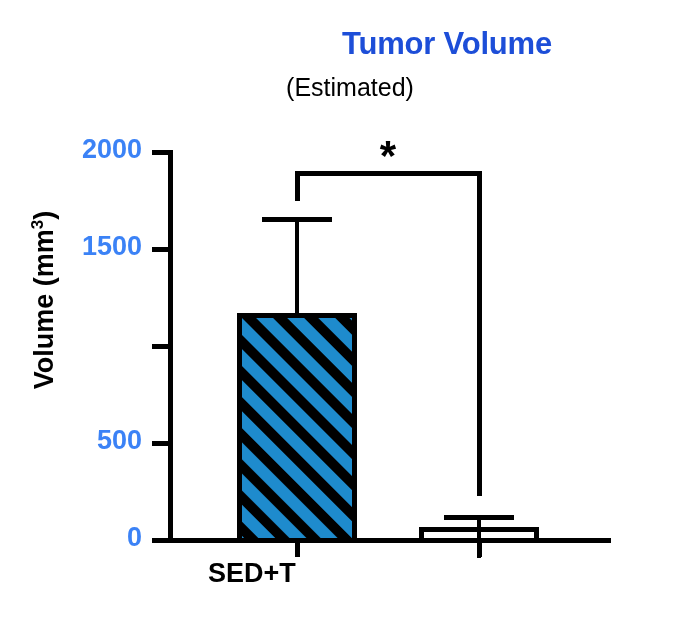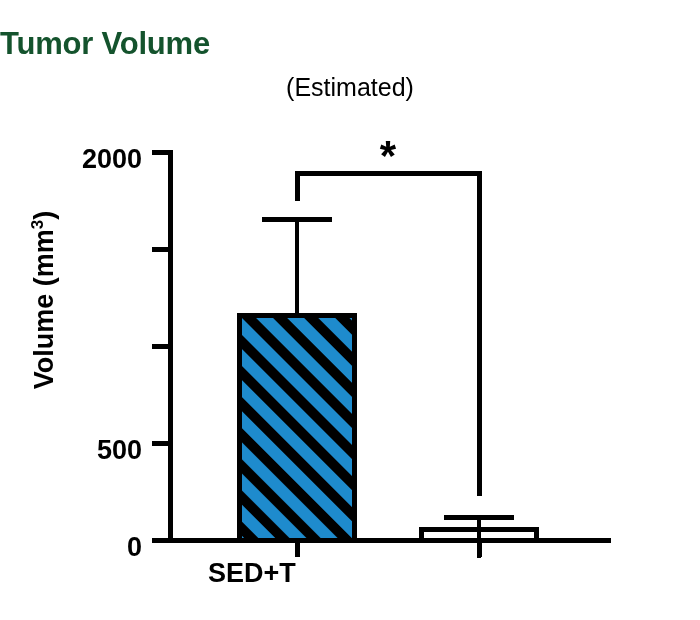--- a/index.html
+++ b/index.html
@@ -17,24 +17,24 @@
     position: relative;
     width: 700px;
     height: 620px;
     background: #ffffff;
   }
   .title {
     position: absolute;
     left: 0;
     top: 26px;
     width: 552px;
-    text-align: left;
+    text-align: right;
     font-size: 31px;
     font-weight: bold;
-    color: #14532d;
+    color: #1d4ed8;
     letter-spacing: -0.2px;
   }
   .subtitle {
     position: absolute;
     left: 0;
     top: 73px;
     width: 700px;
     text-align: center;
     font-size: 25px;
     font-weight: normal;
@@ -85,23 +85,22 @@
     height: 5px;
     background: #000000;
   }
   .yticklabel {
     position: absolute;
     right: 730px;
     width: 120px;
     text-align: right;
     font-size: 27px;
     font-weight: bold;
-    color: #000000;
+    color: #3b82f6;
     line-height: 1;
-    margin-top: 10px;
   }
   .xtick {
     position: absolute;
     top: 541px;
     width: 5px;
     height: 16px;
     background: #000000;
   }
   .xticklabel {
     position: absolute;
@@ -165,20 +164,21 @@
 
   <div class="ylabel"><span>Volume (mm</span><sup>3</sup><span>)</span></div>
 
   <div class="axis-y"></div>
   <div class="axis-x"></div>
 
   <div class="ytick" style="top:150px;"></div>
   <div class="yticklabel" style="left:22px; top:136px; width:120px;">2000</div>
 
   <div class="ytick" style="top:247px;"></div>
+  <div class="yticklabel" style="left:22px; top:233px; width:120px;">1500</div>
 
   <div class="ytick" style="top:344px;"></div>
 
   <div class="ytick" style="top:441px;"></div>
   <div class="yticklabel" style="left:22px; top:427px; width:120px;">500</div>
 
   <div class="ytick" style="top:538px;"></div>
   <div class="yticklabel" style="left:22px; top:524px; width:120px;">0</div>
 
   <div class="xtick" style="left:295px;"></div>

